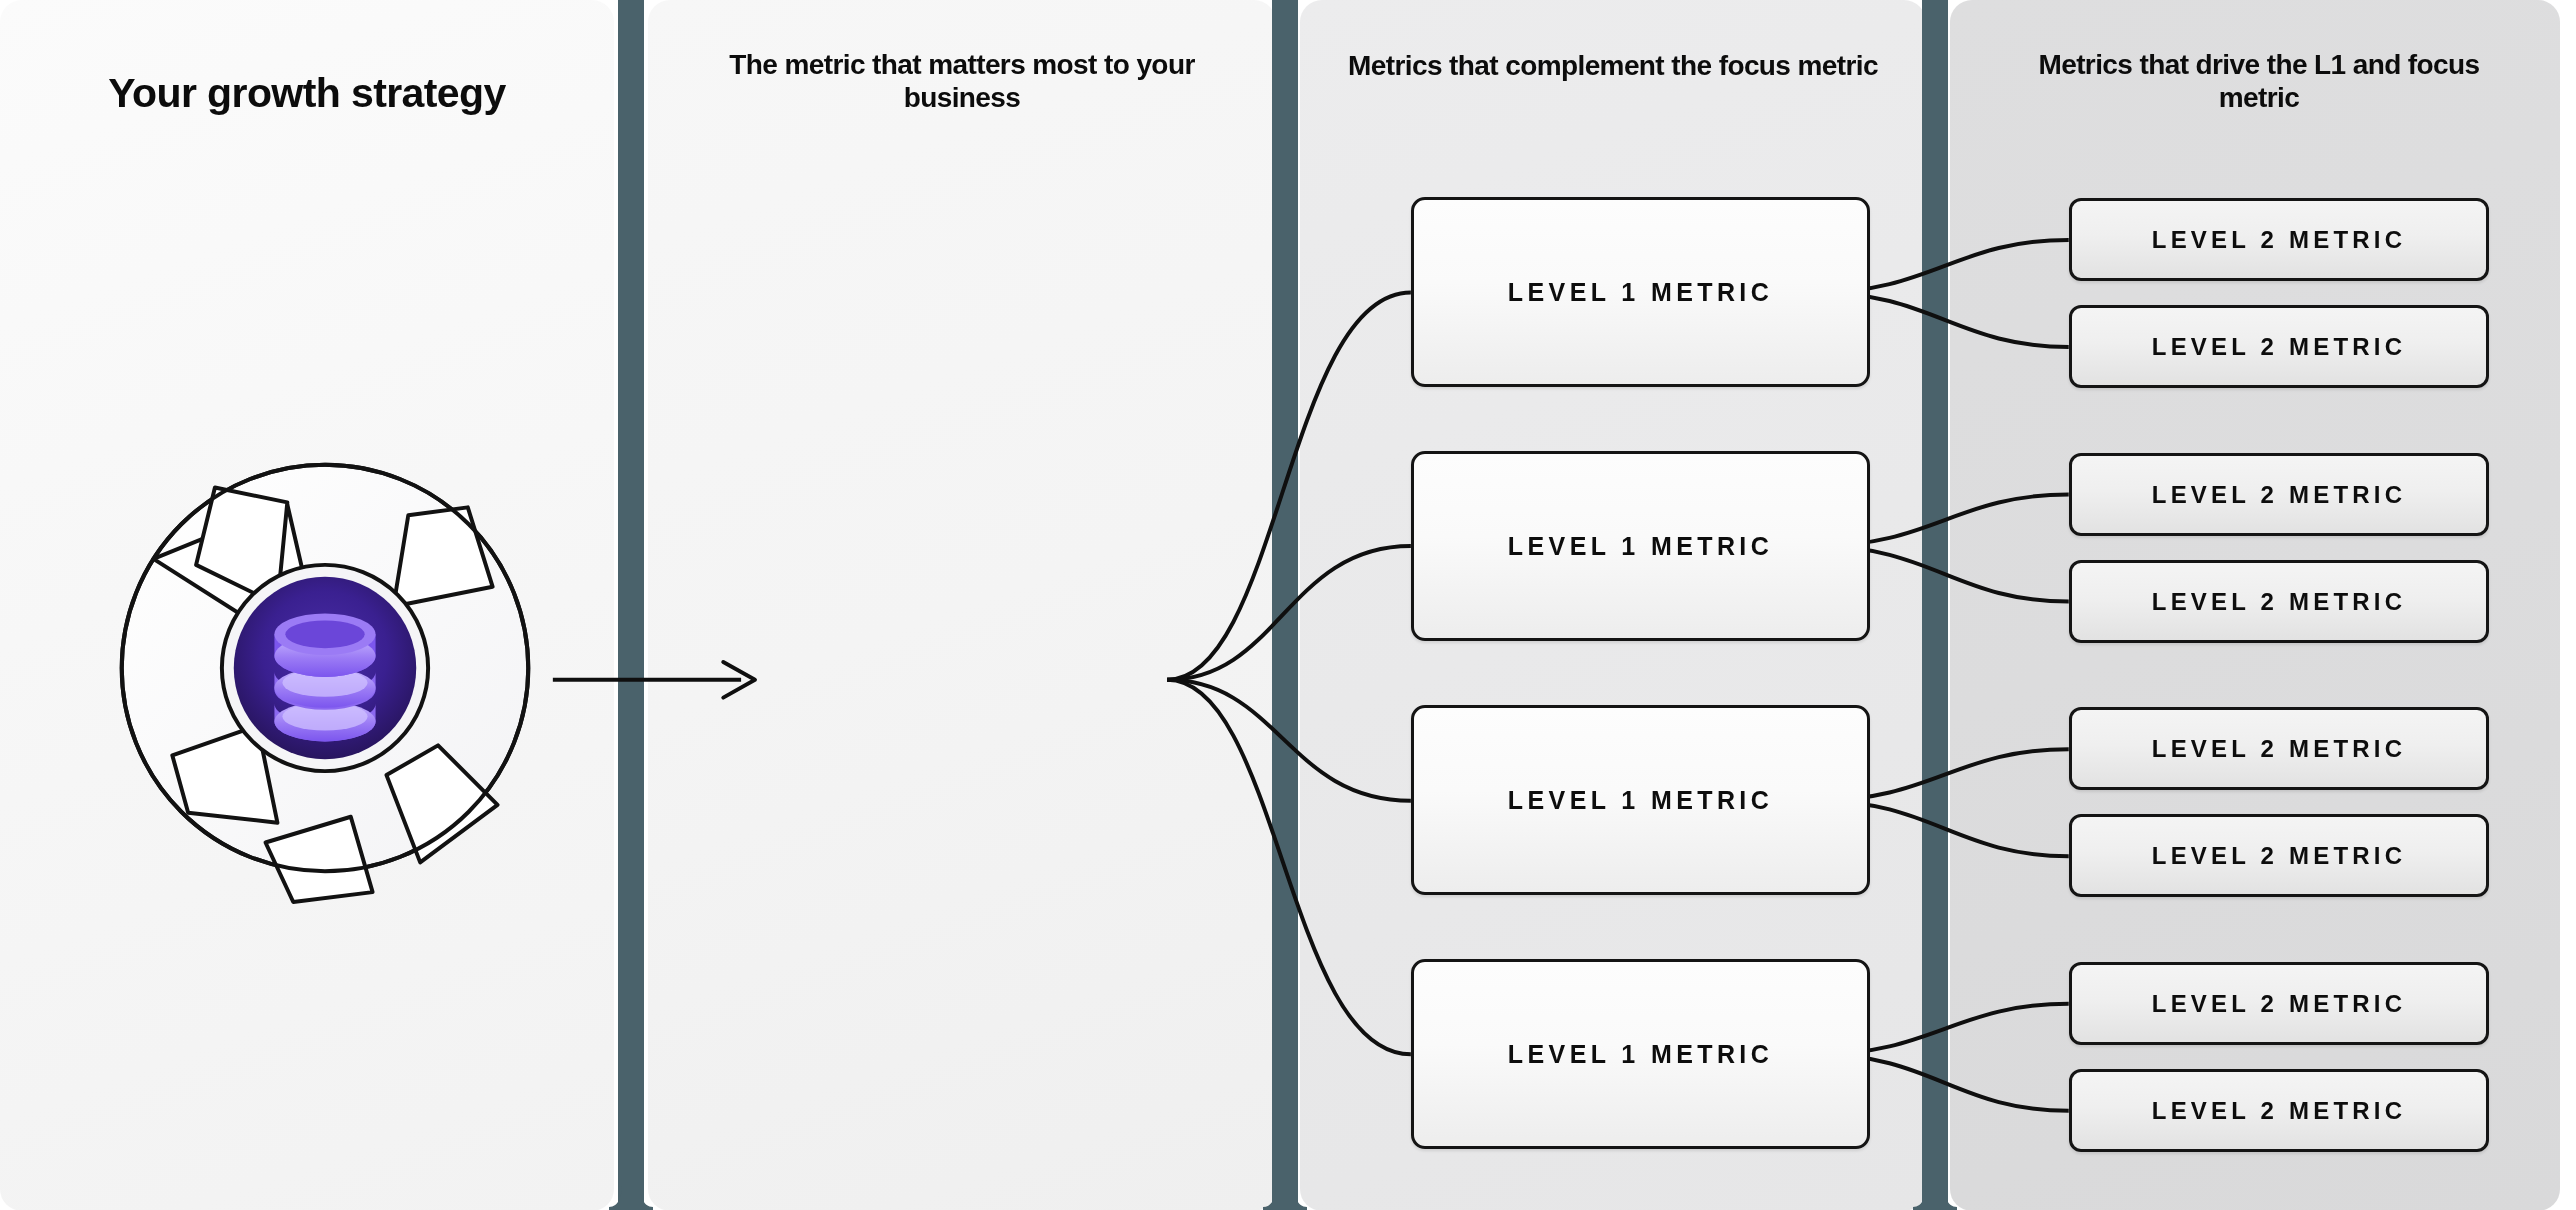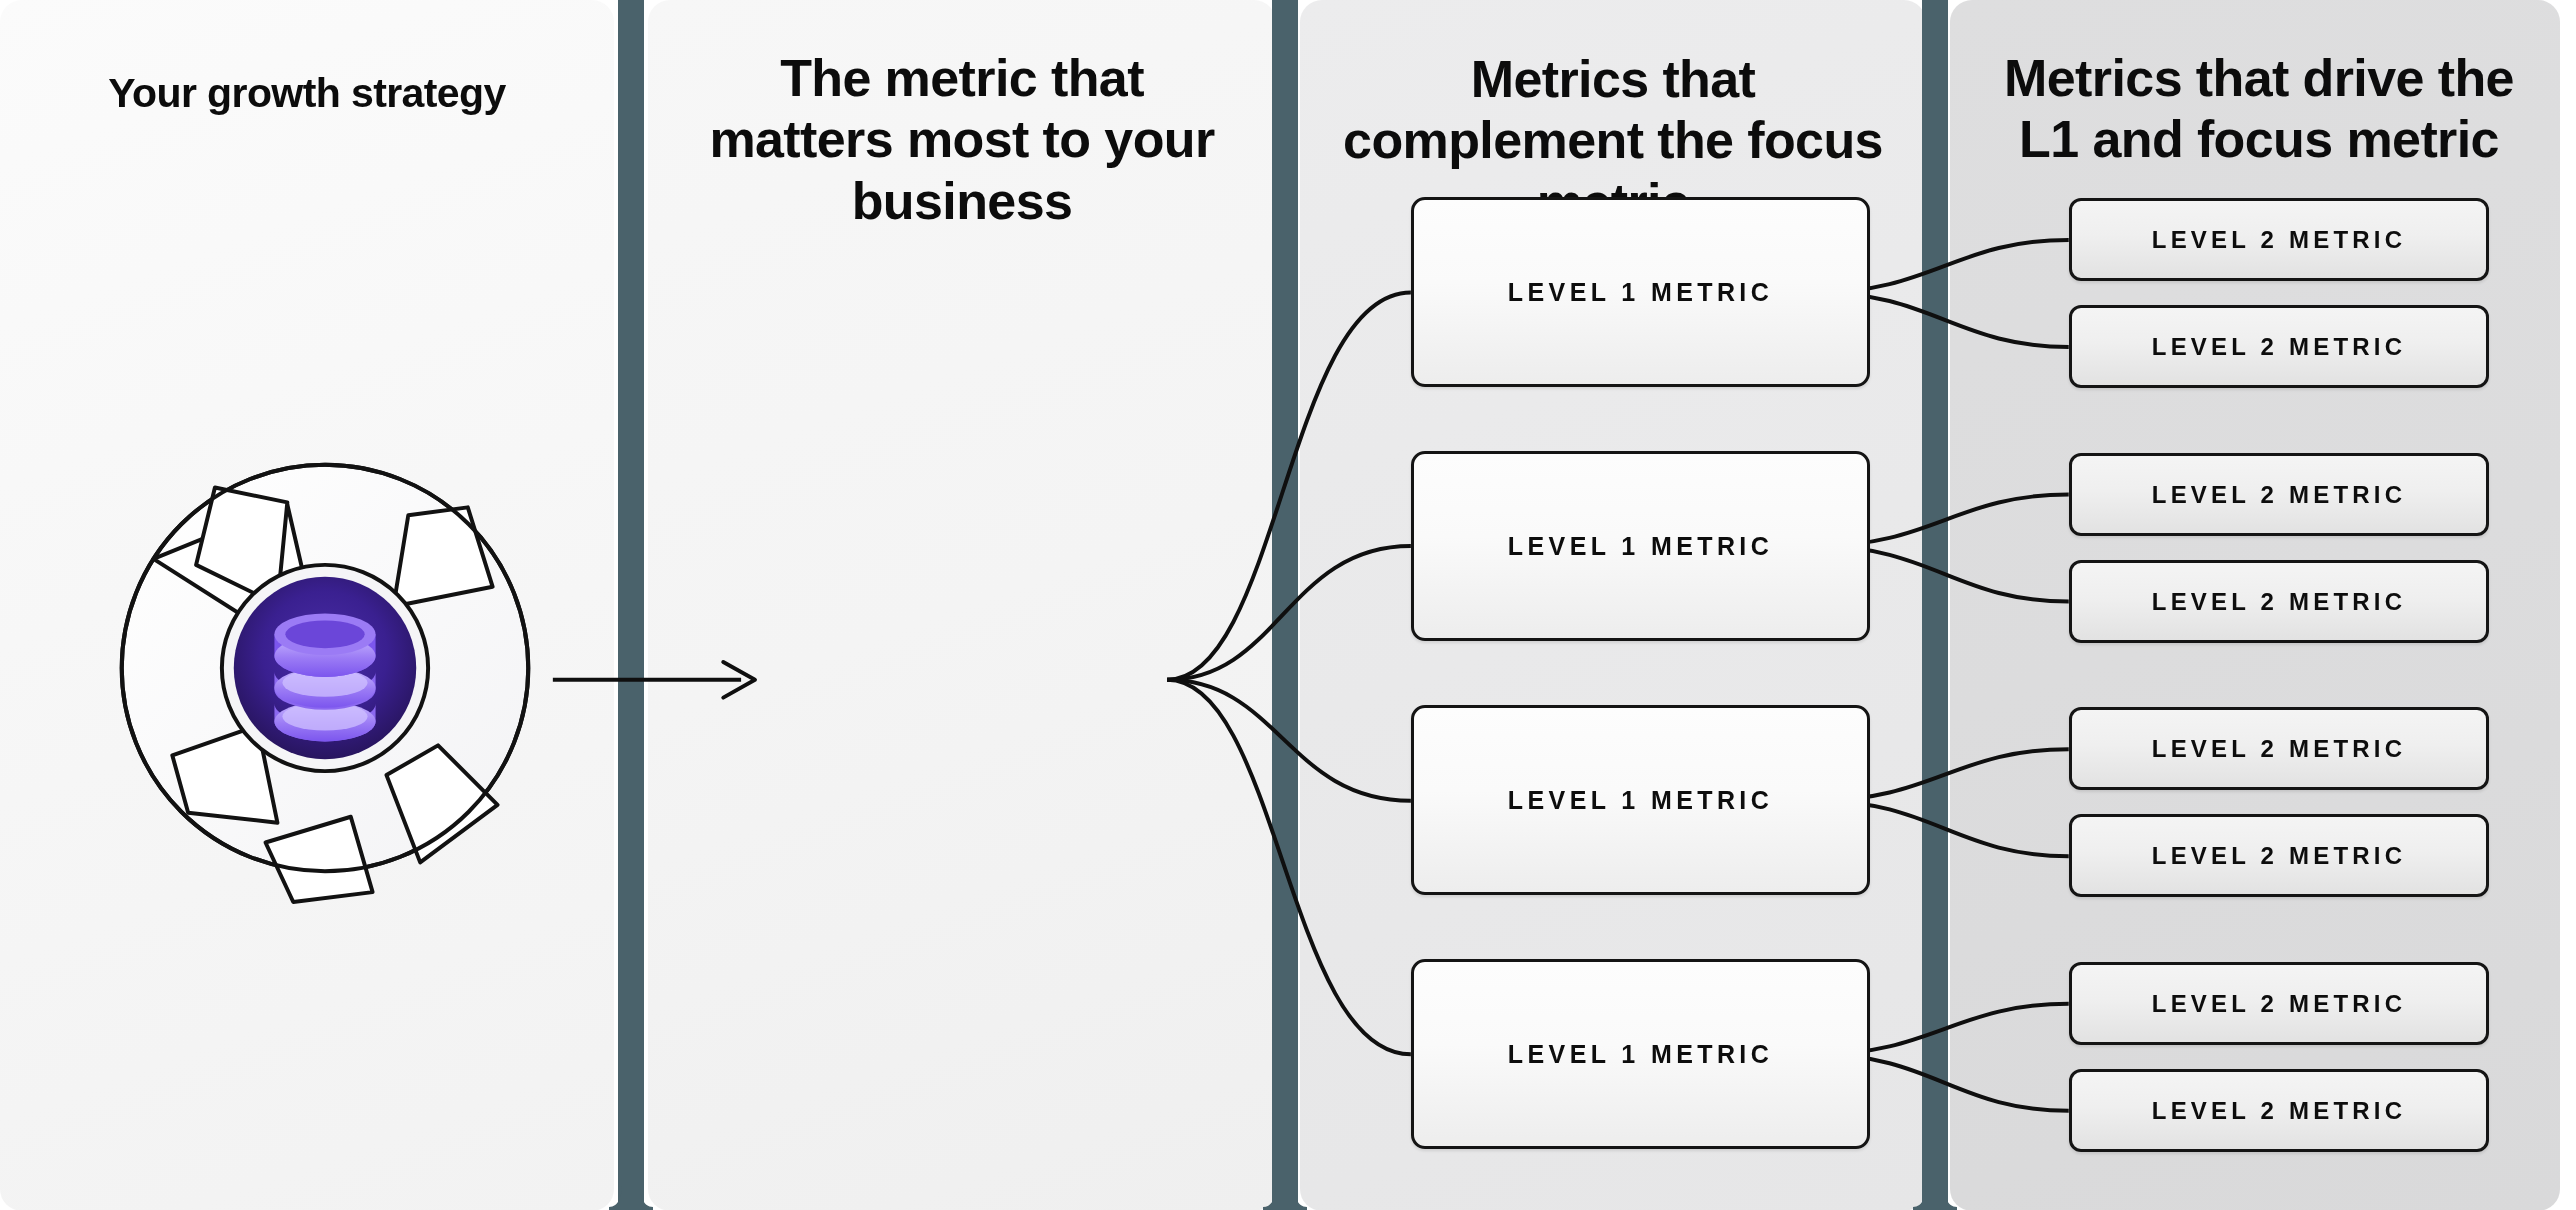--- a/index.html
+++ b/index.html
@@ -65,21 +65,21 @@
   
   .col-head {
     position: absolute;
     left: 0;
     right: 0;
     text-align: center;
     font-weight: 700;
     color: #0c0c0c;
     line-height: 1.18;
     letter-spacing: -0.6px;
-    font-size: 52px;
+    font-size: 28px;
     padding: 0 40px;
     box-sizing: border-box;
   }
   .col-1 .col-head { top: 69px; font-size: 41px; }
   .col-2 .col-head { top: 48px; }
   .col-3 .col-head { top: 49px; }
   .col-4 .col-head { top: 48px; margin-left: 8px; }
 
   
   .logo-wrap {

